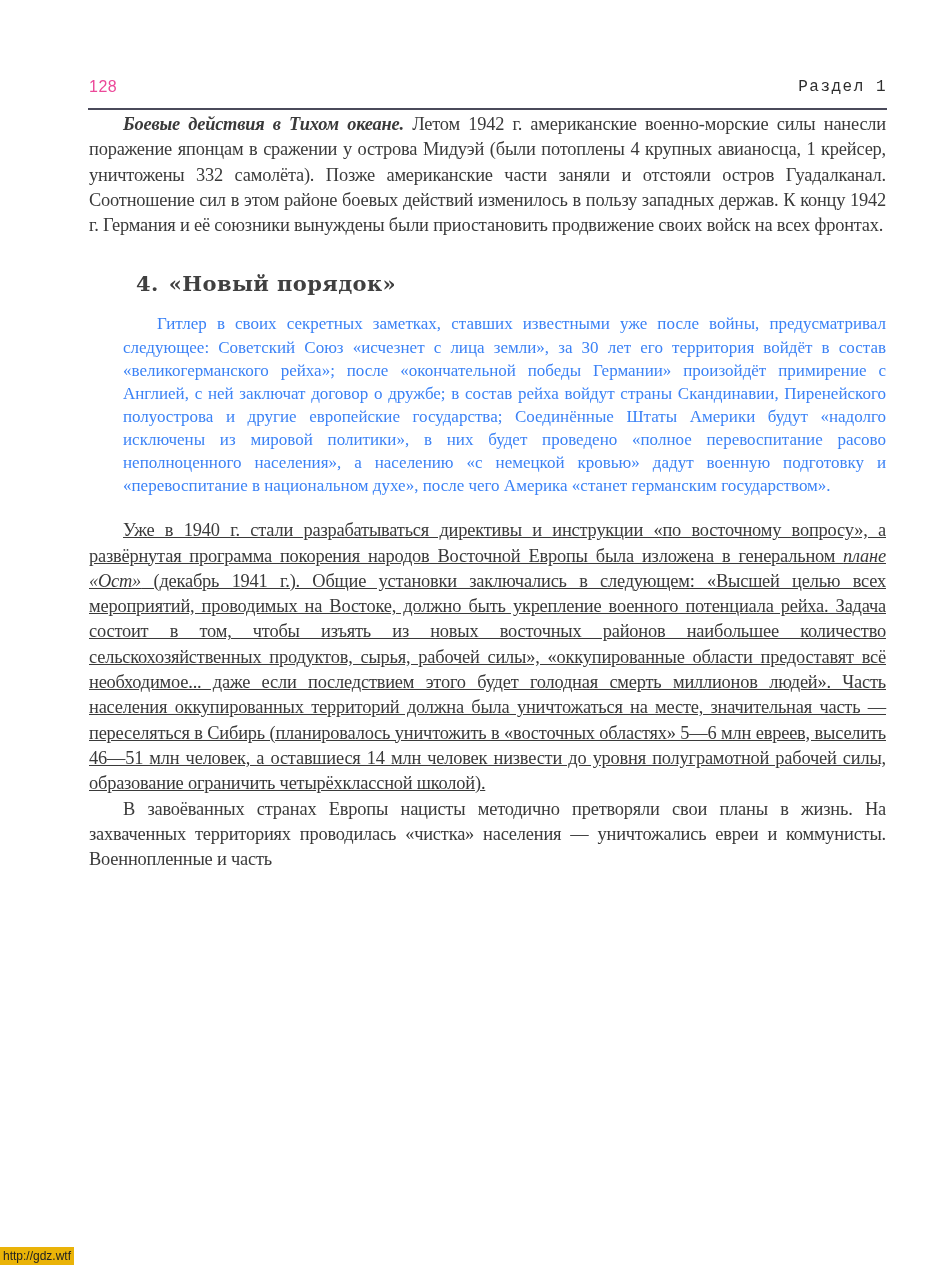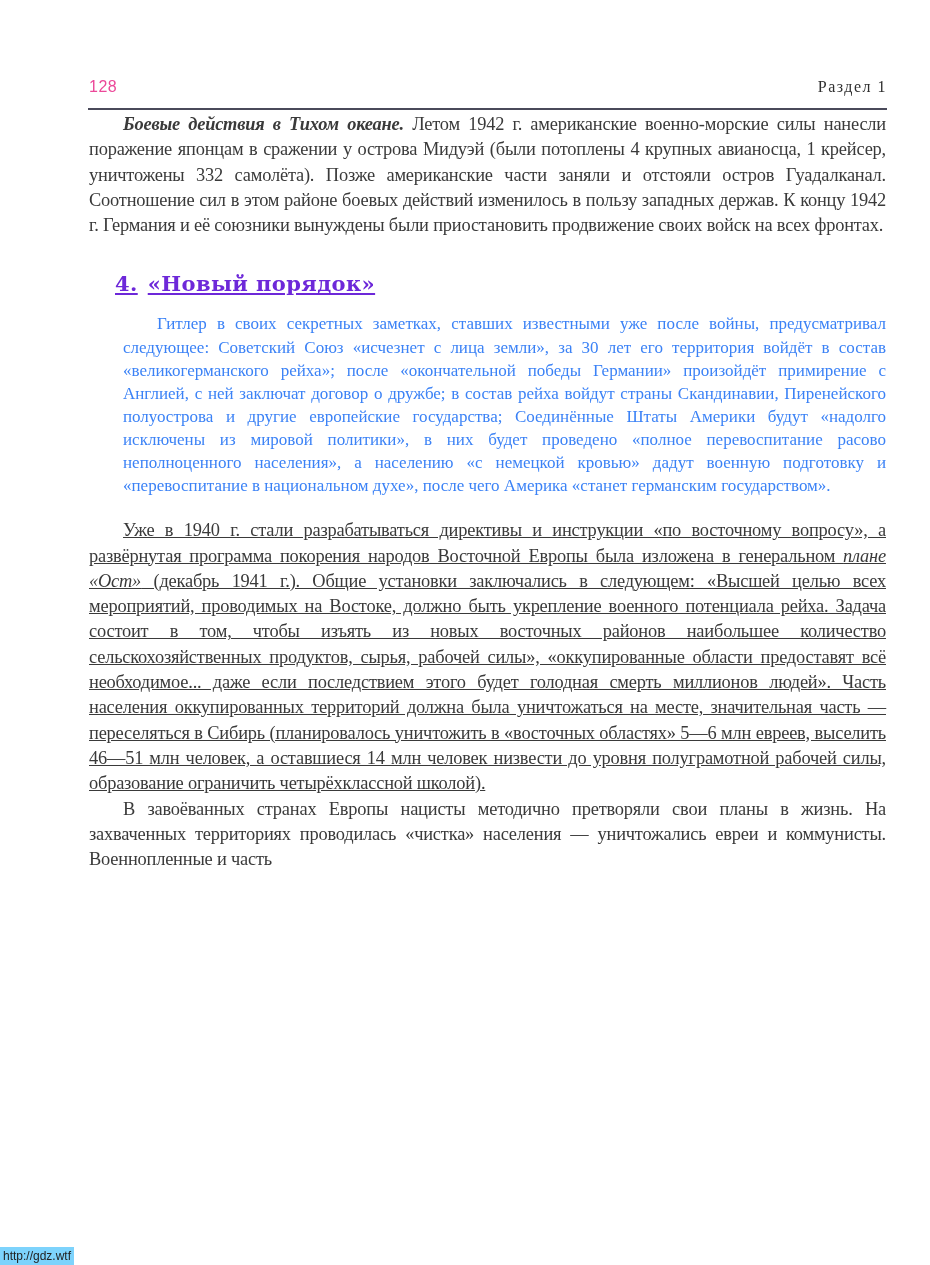--- a/index.html
+++ b/index.html
@@ -21,21 +21,21 @@
       top: 78px;
       font-family: "Liberation Sans", "DejaVu Sans", sans-serif;
       font-size: 16px;
       color: #ec4899;
       letter-spacing: 0.5px;
     }
     .section-label {
       position: absolute;
       right: 43px;
       top: 78px;
-      font-family: Liberation Serif, serif;
+      font-family: Liberation Mono, monospace;
       font-size: 16px;
       color: #2e2e2e;
       letter-spacing: 1.5px;
     }
     .header-rule {
       position: absolute;
       left: 88px;
       top: 108px;
       width: 799px;
       height: 2px;
@@ -58,28 +58,27 @@
       transform: scaleX(1.0);
     }
     .para b.lead {
       font-style: italic;
       font-weight: bold;
     }
     .para i {
       font-style: italic;
     }
     .section-heading {
-      margin: 32px 0 0 26px;
+      margin: 32px 0 0 47px;
       font-size: 21px;
       font-weight: bold;
-      color: #6d28d9;
+      color: #404040;
       font-family: "DejaVu Serif", serif;
       letter-spacing: 0.4px;
       line-height: 28px;
-      text-decoration: underline;
     }
     .section-heading .num {
       margin-right: 10px;
     }
     .para.first-after-heading {
       margin-top: 22px;
     }
     .quote {
       margin: 14px 0 0 34px;
       font-size: 17px;
@@ -90,21 +89,21 @@
       color: #3b82f6;
     }
     .para.after-quote {
       margin-top: 21px;
       text-decoration: underline;
     }
     .watermark {
       position: absolute;
       left: 0;
       top: 1247px;
-      background: #7dd3fc;
+      background: #eab308;
       font-family: "Liberation Sans", "DejaVu Sans", sans-serif;
       font-size: 12px;
       color: #222;
       padding: 1px 3px;
       line-height: 16px;
     }
   </style>
 </head>
 <body>
 

